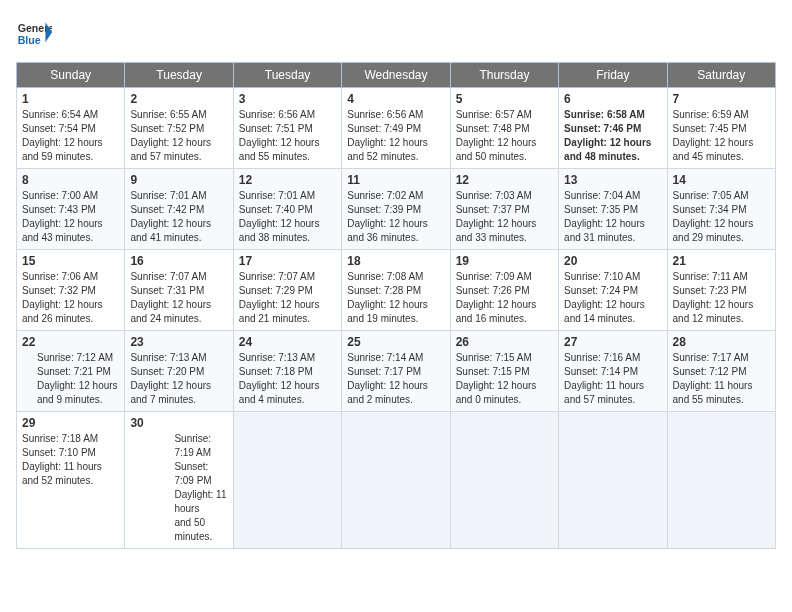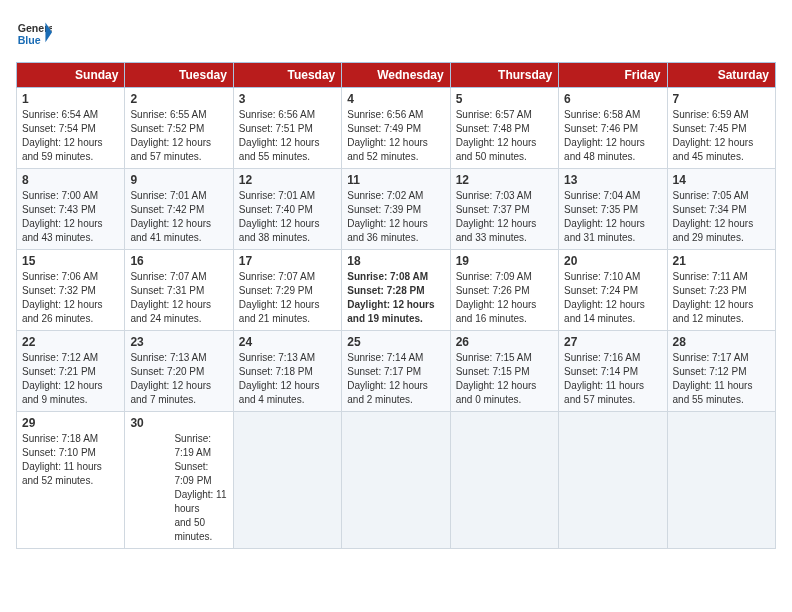--- a/index.html
+++ b/index.html
@@ -41,26 +41,26 @@
     }
     .location {
       font-size: 14px;
       color: #555;
     }
     .calendar {
       width: 100%;
       border-collapse: collapse;
     }
     .calendar th {
-      background: #b91c1c;
+      background: #737373;
       color: #fff;
       font-size: 12px;
-      font-weight: bold;
+      font-weight: normal;
       padding: 5px 6px;
-      text-align: right;
+      text-align: center;
       border: 1px solid #aac4e0;
     }
     .calendar td {
       vertical-align: top;
       padding: 4px 5px;
       border: 1px solid #d0d8e0;
       width: calc(100% / 7);
       font-size: 9.5px;
       color: #333;
       background: #fff;
@@ -146,21 +146,21 @@
           </td>
           <td>
             <span class="day-num">5</span>
             <div class="day-info" style="white-space: pre-line;">Sunrise: 6:57 AM
 Sunset: 7:48 PM
 Daylight: 12 hours
 and 50 minutes.</div>
           </td>
           <td>
             <span class="day-num">6</span>
-            <div class="day-info" style="white-space: pre-line;">Sunrise: 6:58 AM
+            <div class="day-info" style="white-space: pre-line; font-weight: bold;">Sunrise: 6:58 AM
 Sunset: 7:46 PM
 Daylight: 12 hours
 and 48 minutes.</div>
           </td>
           <td>
             <span class="day-num">7</span>
             <div class="day-info" style="white-space: pre-line;">Sunrise: 6:59 AM
 Sunset: 7:45 PM
 Daylight: 12 hours
 and 45 minutes.</div>
@@ -234,21 +234,21 @@
           </td>
           <td>
             <span class="day-num">17</span>
             <div class="day-info" style="white-space: pre-line;">Sunrise: 7:07 AM
 Sunset: 7:29 PM
 Daylight: 12 hours
 and 21 minutes.</div>
           </td>
           <td>
             <span class="day-num">18</span>
-            <div class="day-info" style="white-space: pre-line; font-weight: bold;">Sunrise: 7:08 AM
+            <div class="day-info" style="white-space: pre-line;">Sunrise: 7:08 AM
 Sunset: 7:28 PM
 Daylight: 12 hours
 and 19 minutes.</div>
           </td>
           <td>
             <span class="day-num">19</span>
             <div class="day-info" style="white-space: pre-line;">Sunrise: 7:09 AM
 Sunset: 7:26 PM
 Daylight: 12 hours
 and 16 minutes.</div>
@@ -264,21 +264,21 @@
             <span class="day-num">21</span>
             <div class="day-info" style="white-space: pre-line;">Sunrise: 7:11 AM
 Sunset: 7:23 PM
 Daylight: 12 hours
 and 12 minutes.</div>
           </td>
         </tr>
         <tr class="row-shade">
           <td>
             <span class="day-num">22</span>
-            <div class="day-info" style="white-space: pre-line;">Sunrise: 7:12 AM
+            <div class="day-info" style="white-space: pre-line; margin-left: 15px;">Sunrise: 7:12 AM
 Sunset: 7:21 PM
 Daylight: 12 hours
 and 9 minutes.</div>
           </td>
           <td>
             <span class="day-num">23</span>
             <div class="day-info" style="white-space: pre-line;">Sunrise: 7:13 AM
 Sunset: 7:20 PM
 Daylight: 12 hours
 and 7 minutes.</div>

